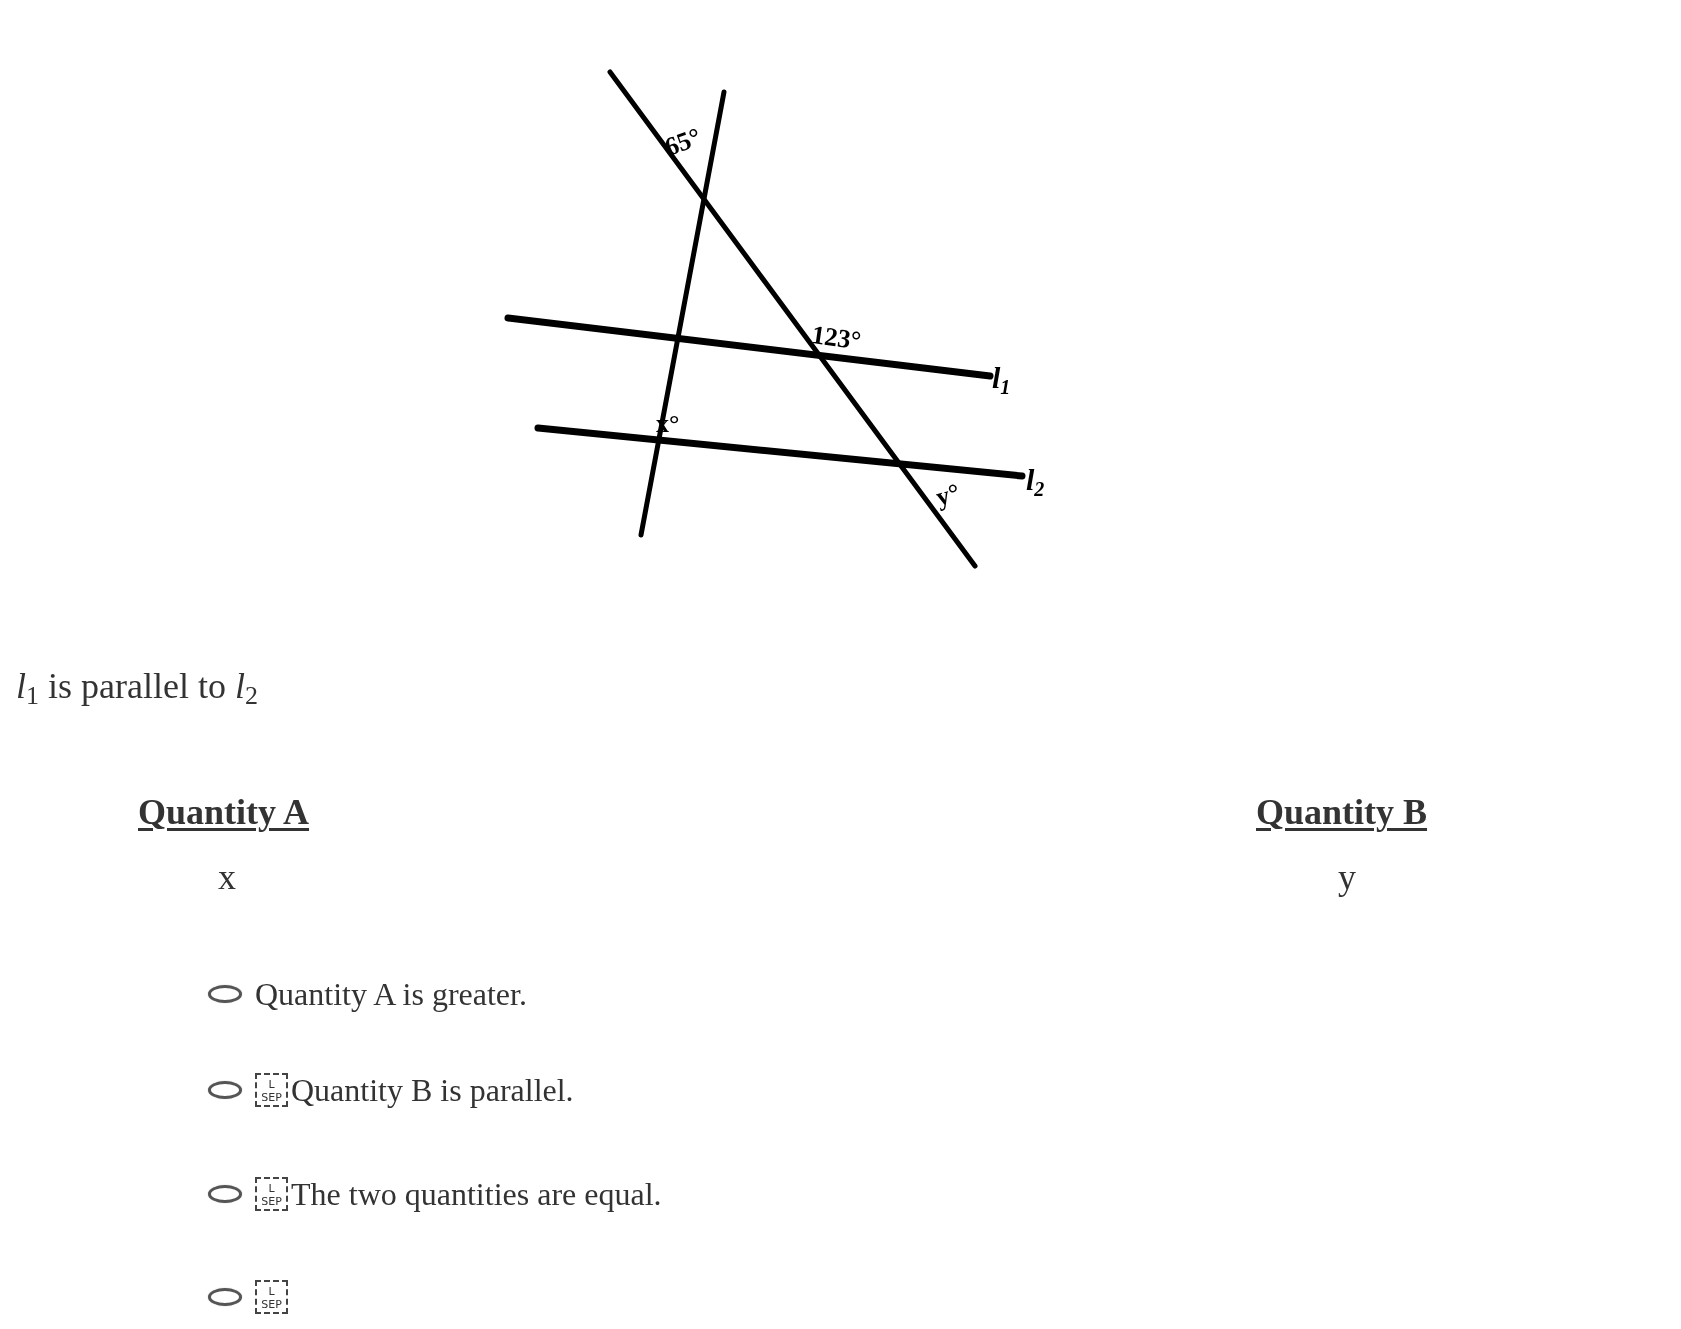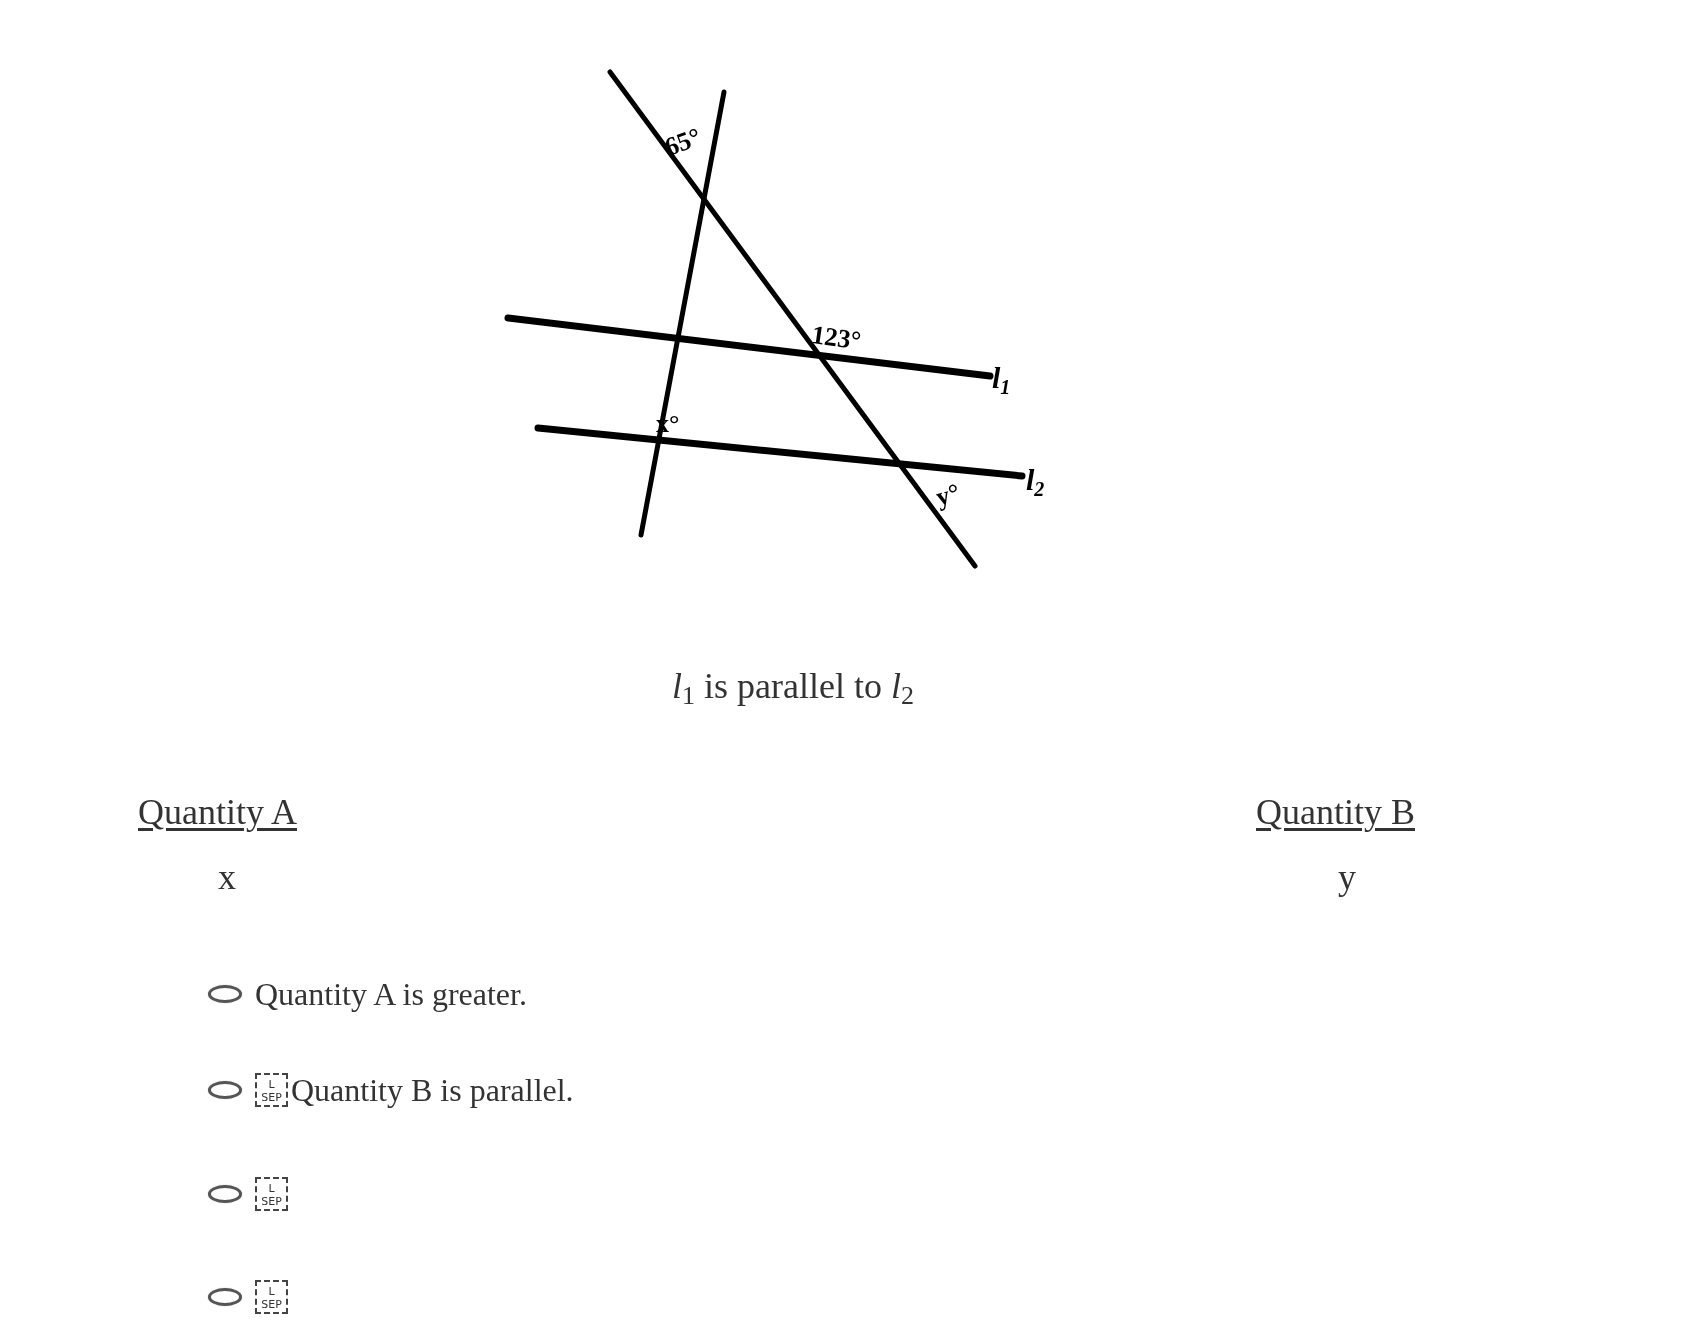--- a/index.html
+++ b/index.html
@@ -1,23 +1,23 @@
 <!DOCTYPE html>
 <html><head>
 <meta charset="utf-8">
 <style>
   html, body { margin: 0; padding: 0; background: #ffffff; }
   body { width: 1681px; height: 1329px; position: relative; overflow: hidden;
          font-family: "Liberation Serif", "DejaVu Serif", serif; color: #333333; }
   #figure { position: absolute; left: 0; top: 0; width: 1681px; height: 600px; }
-  .caption { position: absolute; left: 8px; width: 1570px; top: 664px; text-align: center;
+  .caption { position: absolute; left: 16px; width: 1570px; top: 664px; 
              font-size: 36px; line-height: 44px; }
   .caption .ital { font-style: italic; }
   .caption sub { font-size: 26px; vertical-align: -6px; line-height: 0; }
-  .qhead { position: absolute; top: 790px; font-size: 36px; font-weight: normal;
+  .qhead { position: absolute; top: 790px; font-size: 36px; font-weight: bold;
            text-decoration: underline; text-decoration-thickness: 3px; text-underline-offset: 4px; line-height: 44px; }
   .qval { position: absolute; top: 855px; font-size: 36px; line-height: 44px; }
   .option { position: absolute; left: 208px; height: 48px; display: flex; align-items: center; cursor: pointer; }
   .radio { width: 34px; height: 18px; border: 3px solid #555; border-radius: 50%; box-sizing: border-box;
            margin-right: 13px; flex: none; background: #fff; box-shadow: 0 0 1px #888; }
   .sep { display: inline-block; width: 33px; height: 34px; border: 2px dashed #444; box-sizing: border-box;
          font-family: "DejaVu Sans", sans-serif; font-size: 11px; line-height: 13px; text-align: center;
          color: #333; margin-right: 3px; padding-top: 3px; letter-spacing: 0; }
   .opt-text { font-size: 32px; line-height: 44px; white-space: nowrap; }
 </style>
@@ -61,18 +61,19 @@
 
 <div class="option" style="top:1066px">
   <span class="radio"></span>
   <span class="sep"><span>L</span><br><span>SEP</span></span>
   <span class="opt-text">Quantity B is parallel.</span>
 </div>
 
 <div class="option" style="top:1170px">
   <span class="radio"></span>
   <span class="sep"><span>L</span><br><span>SEP</span></span>
+  <span class="opt-text">The two quantities are equal.</span>
 </div>
 
 <div class="option" style="top:1273px">
   <span class="radio"></span>
   <span class="sep"><span>L</span><br><span>SEP</span></span>
 </div>
 
 </body></html>

